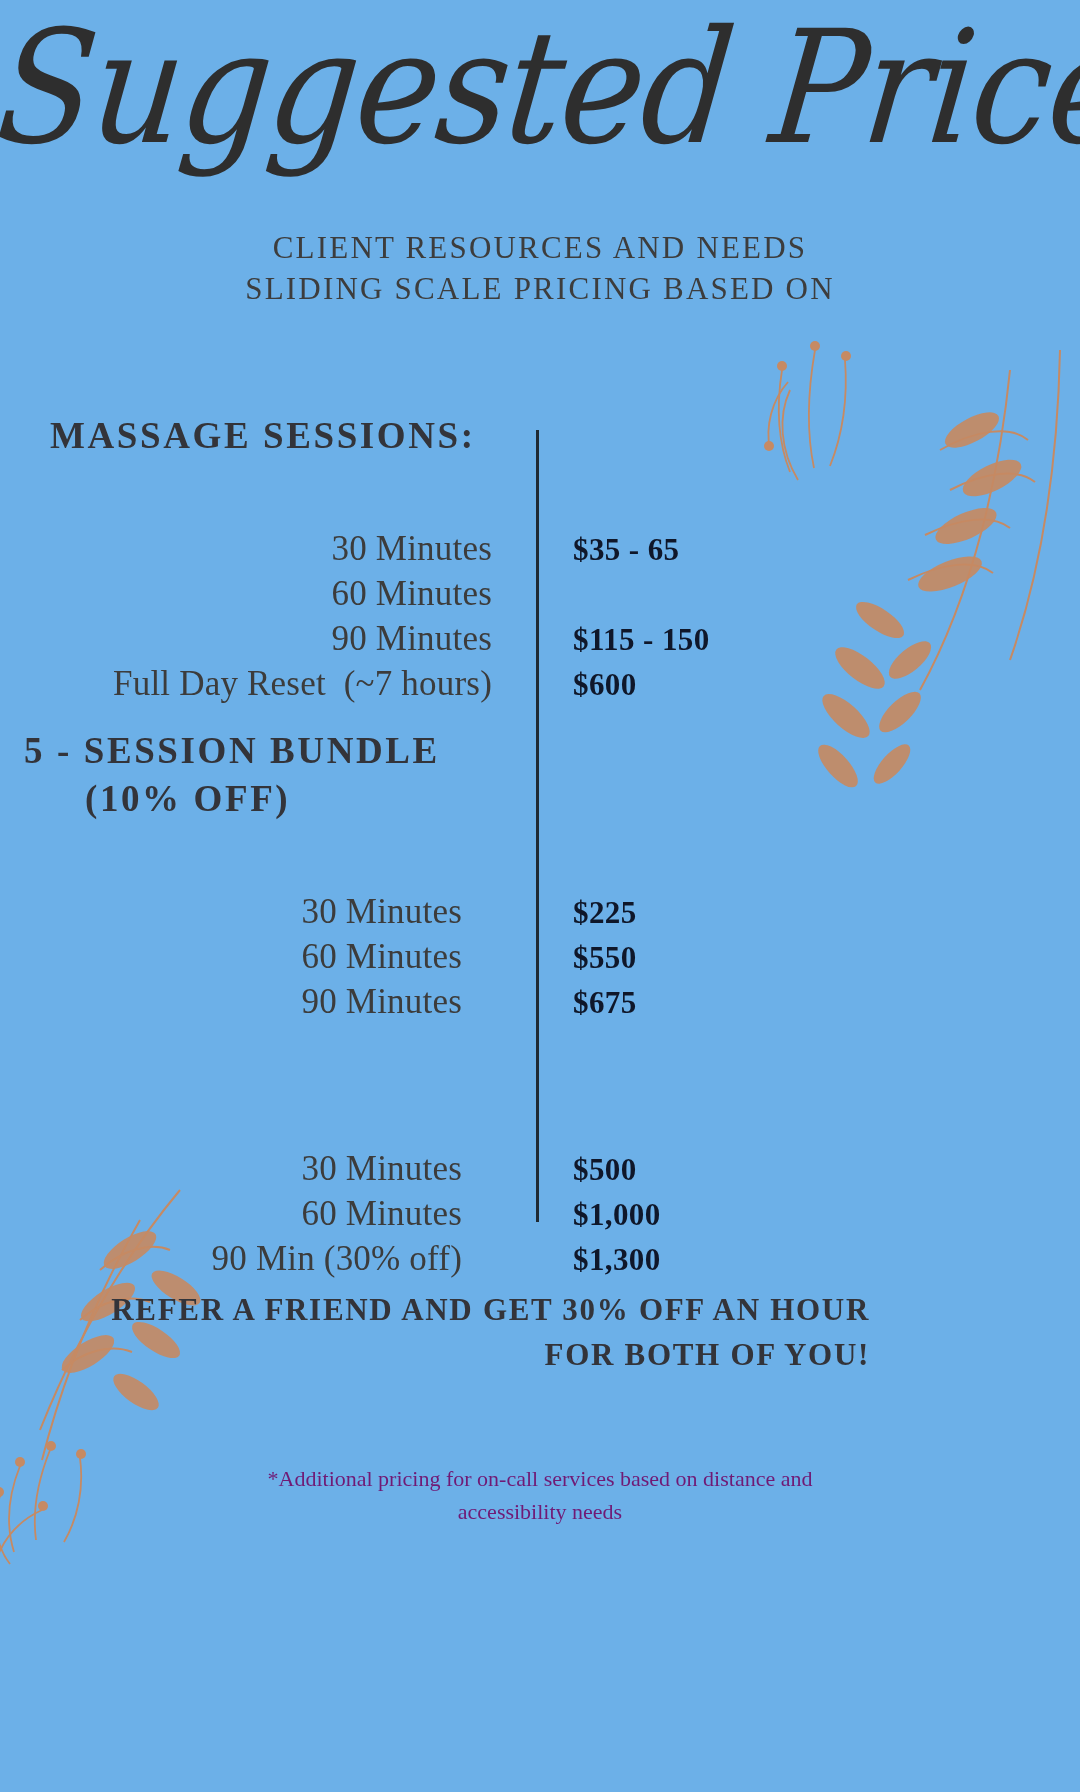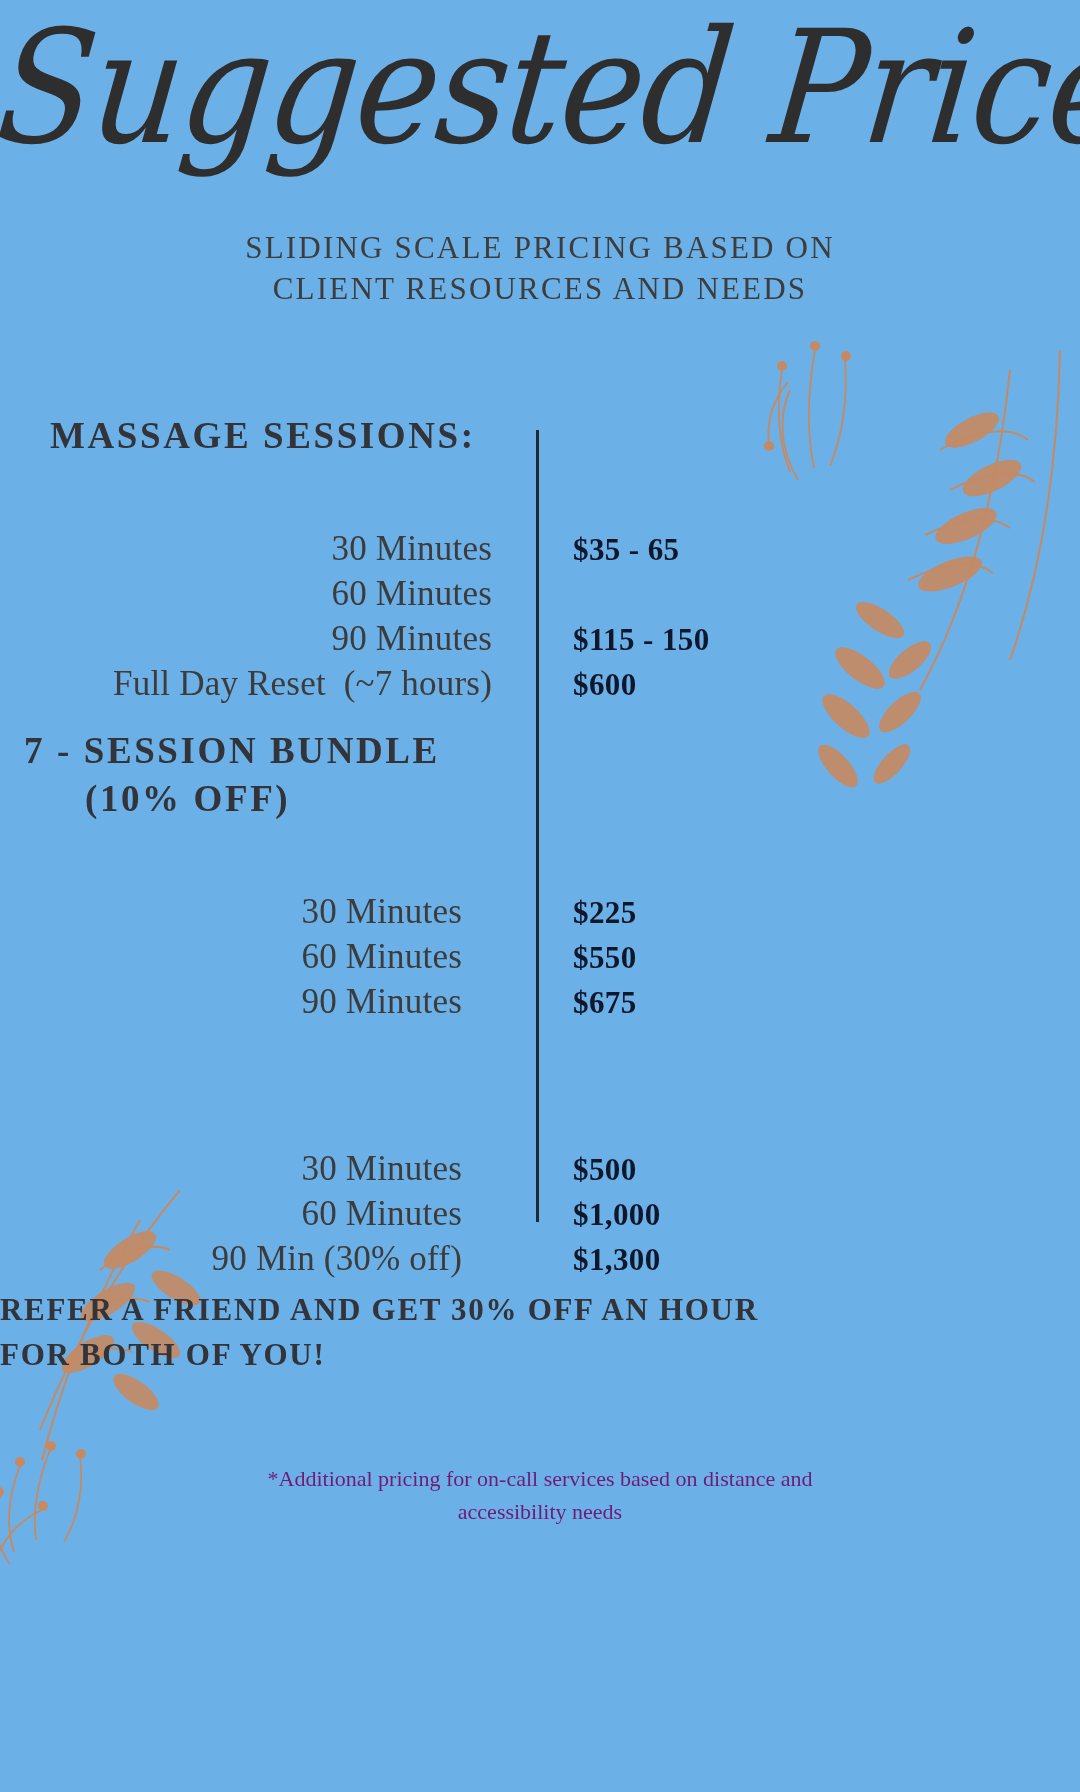--- a/index.html
+++ b/index.html
@@ -137,21 +137,21 @@
   .gap-sm { height: 18px; }
   .gap-md { height: 34px; }
   .gap-lg { height: 52px; }
 
   
   .referral {
     position: absolute;
     top: 1288px;
     left: 0;
     width: 870px;
-    text-align: left;
+    text-align: right;
     font-family: "Liberation Serif", serif;
     font-weight: bold;
     font-size: 31px;
     letter-spacing: 1.7px;
     line-height: 1.45;
     color: #33343a;
   }
 
   
   .footnote {
@@ -238,22 +238,22 @@
       <circle cx="19" cy="312" r="5"></circle>
       <circle cx="63" cy="326" r="5"></circle>
     </g>
   </svg>
 
   <div class="title-wrap">
     <span class="title">Suggested Price List</span>
   </div>
 
   <div class="subtitle">
+    <div>CLIENT RESOURCES AND NEEDS</div>
     <div>SLIDING SCALE PRICING BASED ON</div>
-    <div>CLIENT RESOURCES AND NEEDS</div>
   </div>
 
   <div class="divider"></div>
 
   <div class="table">
 
     <div class="section-head h-massage">
       <span>MASSAGE SESSIONS:</span>
     </div>
     <div class="gap-md"></div>
@@ -271,21 +271,21 @@
       </div>
       <div class="row">
         <div class="label">Full Day Reset  (~7 hours)</div>
         <div class="price">$600</div>
       </div>
     </div>
 
     <div class="gap-sm"></div>
 
     <div class="section-head h-b5">
-      <span>7 - SESSION BUNDLE</span>
+      <span>5 - SESSION BUNDLE</span>
       <span class="sub">(10% OFF)</span>
     </div>
     <div class="gap-md"></div>
     <div class="rows indent">
       <div class="row">
         <div class="label">30 Minutes</div>
         <div class="price">$225</div>
       </div>
       <div class="row">
         <div class="label">60 Minutes</div>

